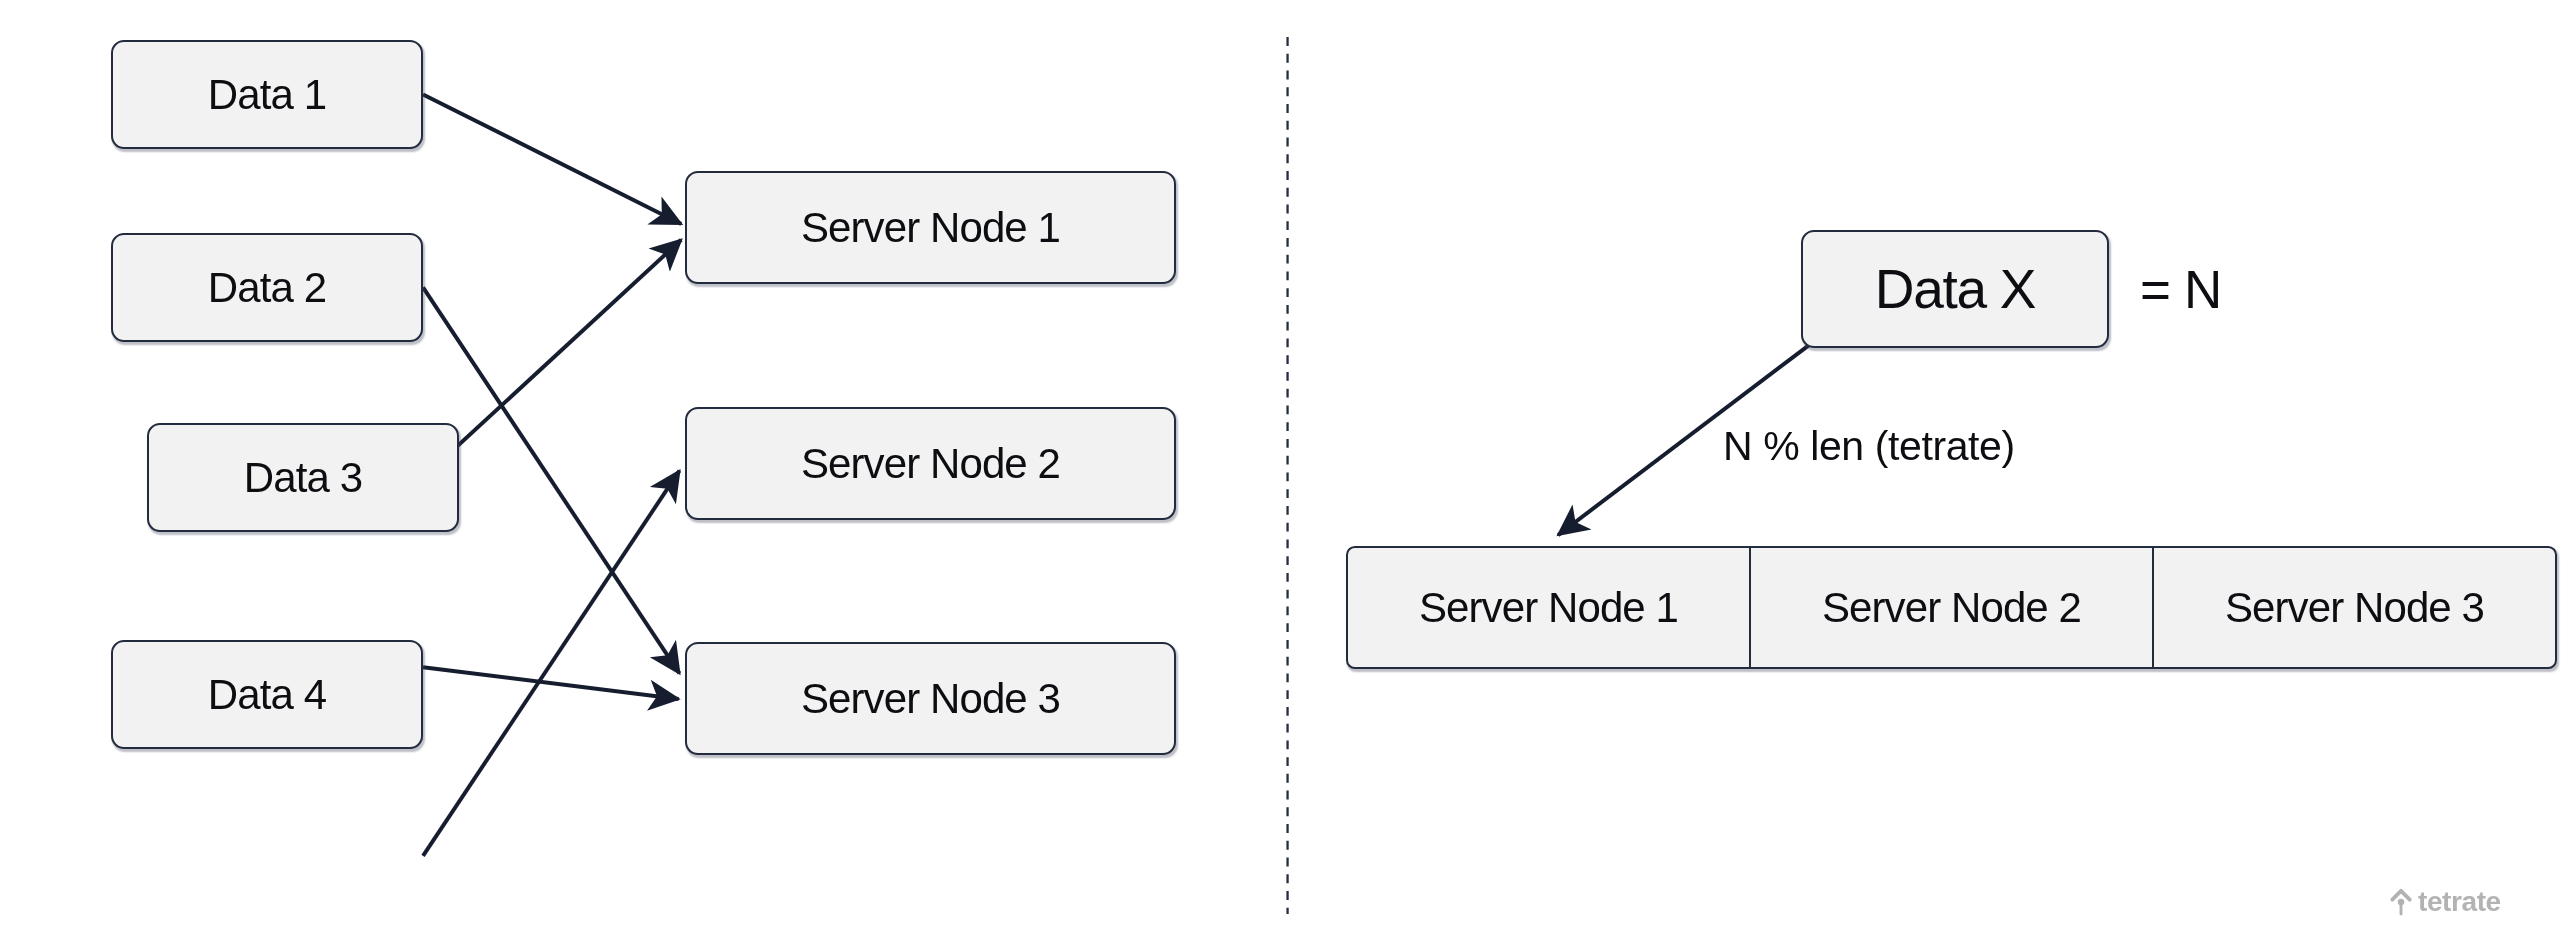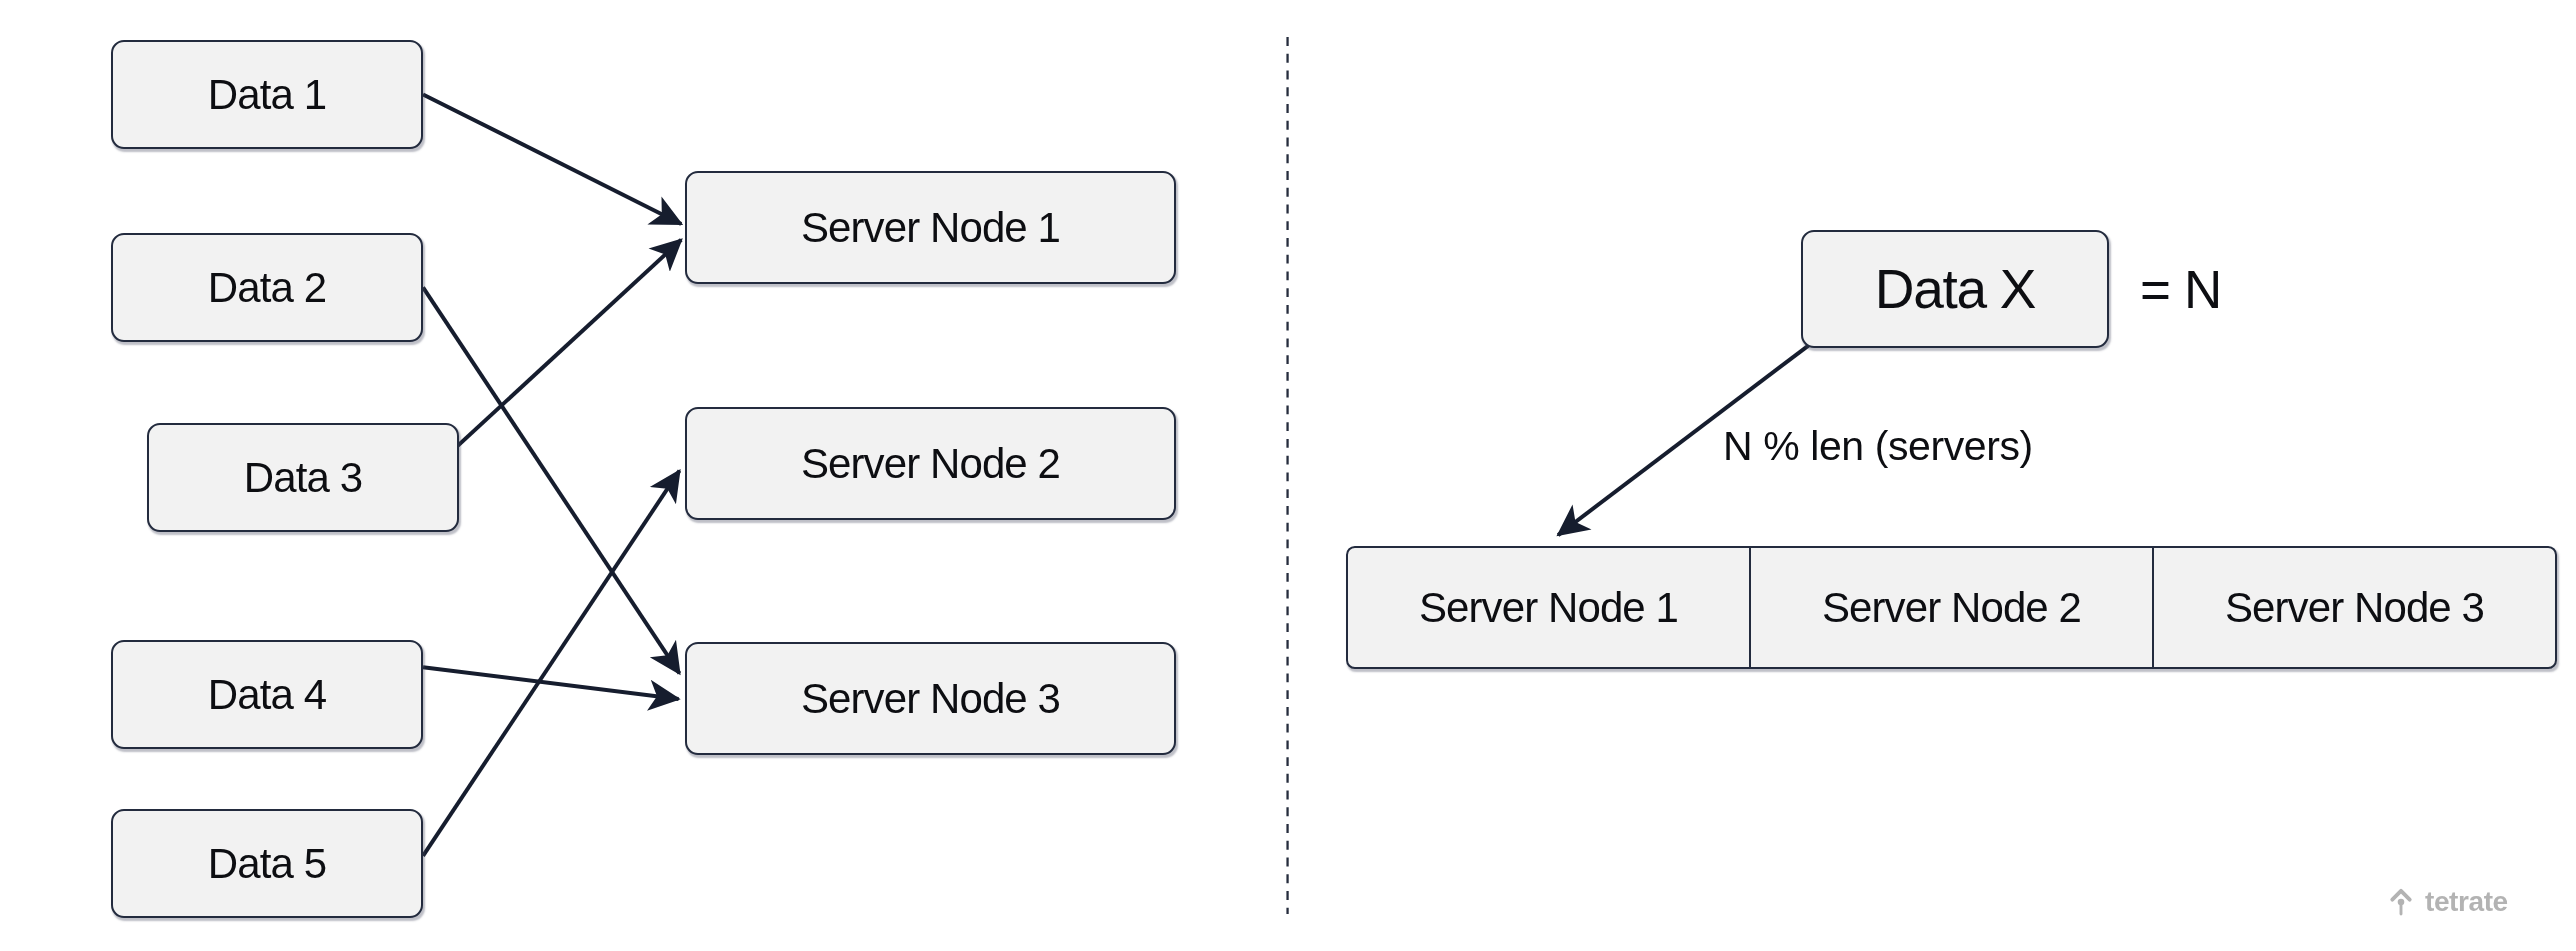--- a/index.html
+++ b/index.html
@@ -61,21 +61,21 @@
   .server-cell.divided { border-right: 2.2px solid #232b3e; }
 
   .arrow-layer { position: absolute; left: 0; top: 0; pointer-events: none; }
   .arrow-layer path.edge, .arrow-layer line.edge {
     stroke: #161d2e; stroke-width: 4.5px; fill: none;
   }
   .divider-line { stroke: #262d3d; stroke-width: 2.6px; stroke-dasharray: 10 9; }
 
   .brand {
     position: absolute; left: 2389px; top: 886px;
-    display: flex; align-items: center; gap: 12px;
+    display: flex; align-items: center; gap: 5px;
     color: #b3b3b3;
   }
   .brand-text { font-size: 28px; font-weight: bold; letter-spacing: -0.4px; }
 </style>
 </head>
 <body>
 
 <div class="canvas">
 
   <svg class="arrow-layer" width="2576" height="952" viewBox="0 0 2923 1080">
@@ -101,39 +101,36 @@
   </div>
   <div class="node data-node data-2">
     <span>Data 2</span>
   </div>
   <div class="node data-node data-3">
     <span>Data 3</span>
   </div>
   <div class="node data-node data-4">
     <span>Data 4</span>
   </div>
-  <div class="node data-node data-5">
-    <span>Data 5</span>
-  </div>
 
   <div class="node server-node server-1">
     <span>Server Node 1</span>
   </div>
   <div class="node server-node server-2">
     <span>Server Node 2</span>
   </div>
   <div class="node server-node server-3">
     <span>Server Node 3</span>
   </div>
 
   <div class="node data-x">
     <span>Data X</span>
   </div>
   <div class="equals-label">= N</div>
-  <div class="arrow-label">N % len (servers)</div>
+  <div class="arrow-label">N % len (tetrate)</div>
 
   <div class="server-row">
     <div class="server-cell divided">
       <span>Server Node 1</span>
     </div>
     <div class="server-cell divided">
       <span>Server Node 2</span>
     </div>
     <div class="server-cell">
       <span>Server Node 3</span>

